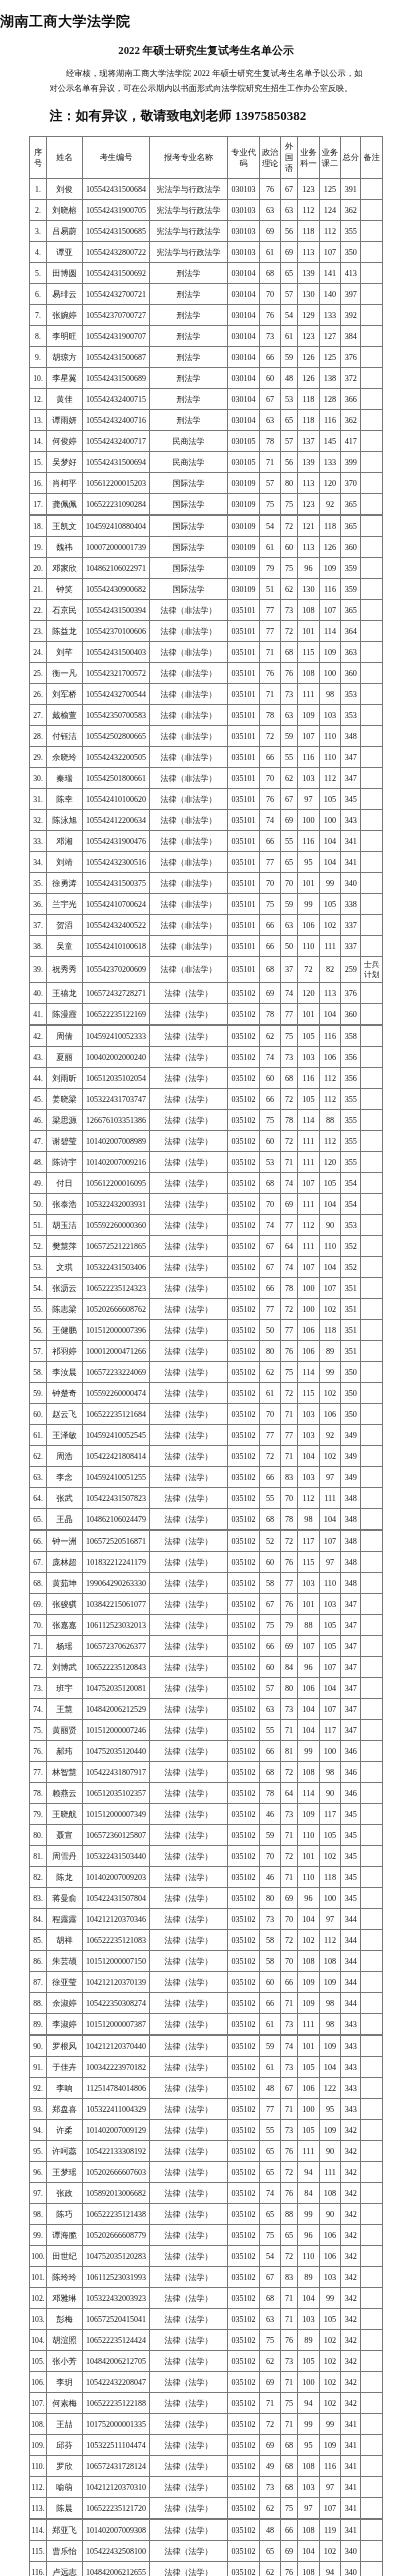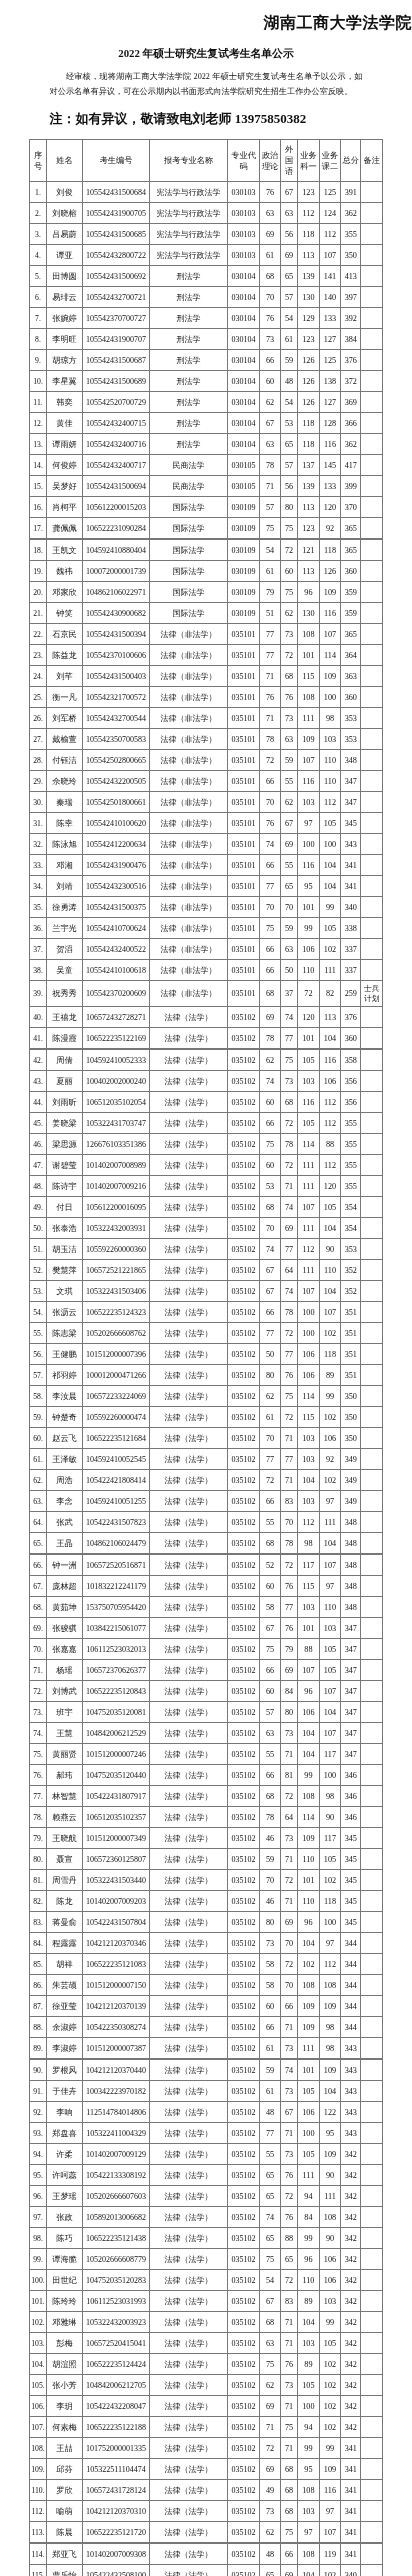--- a/index.html
+++ b/index.html
@@ -12,22 +12,22 @@
     min-height: 3328px;
     font-family: "Liberation Serif", "DejaVu Serif", serif;
     color: #111111;
   }
   .page {
     width: 412px;
     box-sizing: border-box;
     padding-top: 13.4px;
   }
   .doc-title {
-    text-align: right;
-    font-size: 16px;
+    text-align: left;
+    font-size: 14px;
     font-weight: 700;
     letter-spacing: 0.5px;
     margin: 0 0 12.4px 0;
     font-family: Liberation Mono, monospace;
   }
   .doc-subtitle {
     text-align: center;
     font-size: 10.8px;
     font-weight: 700;
     margin: 0 0 9.3px 0;
@@ -252,33 +252,20 @@
       <td class="c-major">刑法学</td>
       <td class="c-code">030104</td>
       <td class="c-score">60</td>
       <td class="c-score">48</td>
       <td class="c-score">126</td>
       <td class="c-score">138</td>
       <td class="c-score">372</td>
       <td class="c-remark"></td>
     </tr>
         <tr>
-      <td class="c-idx">11.</td>
-      <td class="c-name">韩奕</td>
-      <td class="c-id">105542520700729</td>
-      <td class="c-major">刑法学</td>
-      <td class="c-code">030104</td>
-      <td class="c-score">62</td>
-      <td class="c-score">54</td>
-      <td class="c-score">126</td>
-      <td class="c-score">127</td>
-      <td class="c-score">369</td>
-      <td class="c-remark"></td>
-    </tr>
-        <tr>
       <td class="c-idx">12.</td>
       <td class="c-name">黄佳</td>
       <td class="c-id">105542432400715</td>
       <td class="c-major">刑法学</td>
       <td class="c-code">030104</td>
       <td class="c-score">67</td>
       <td class="c-score">53</td>
       <td class="c-score">118</td>
       <td class="c-score">128</td>
       <td class="c-score">366</td>
@@ -995,21 +982,21 @@
       <td class="c-score">60</td>
       <td class="c-score">76</td>
       <td class="c-score">115</td>
       <td class="c-score">97</td>
       <td class="c-score">348</td>
       <td class="c-remark"></td>
     </tr>
         <tr>
       <td class="c-idx">68.</td>
       <td class="c-name">黄茹坤</td>
-      <td class="c-id">153750705954420</td>
+      <td class="c-id">199064290263330</td>
       <td class="c-major">法律（法学）</td>
       <td class="c-code">035102</td>
       <td class="c-score">58</td>
       <td class="c-score">77</td>
       <td class="c-score">103</td>
       <td class="c-score">110</td>
       <td class="c-score">348</td>
       <td class="c-remark"></td>
     </tr>
         <tr>

